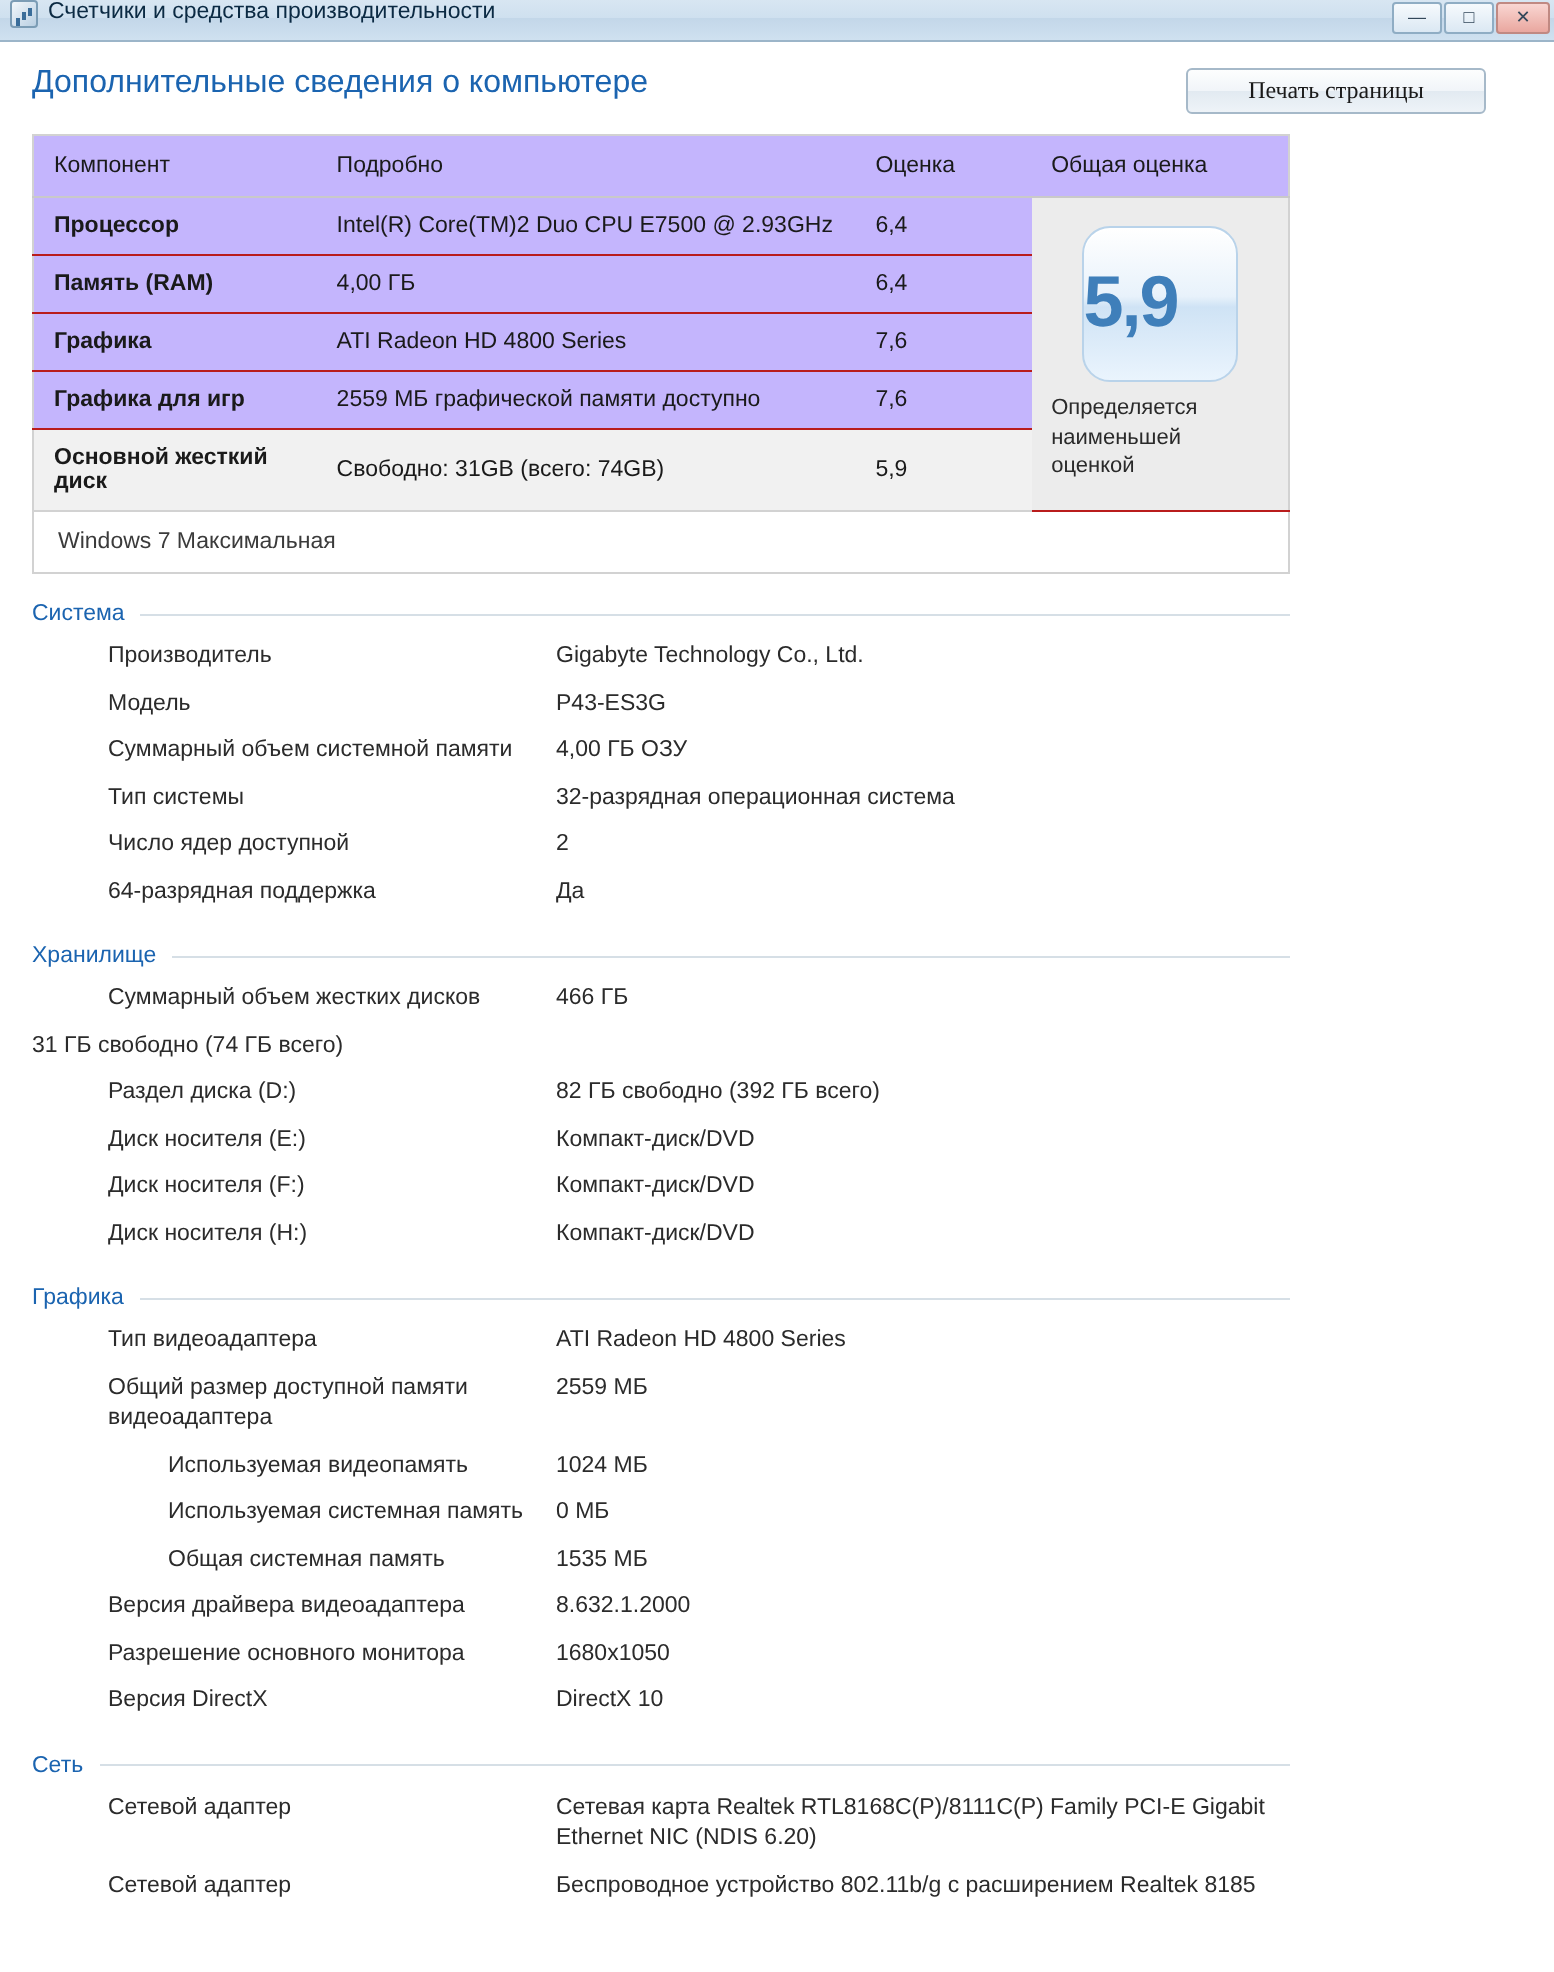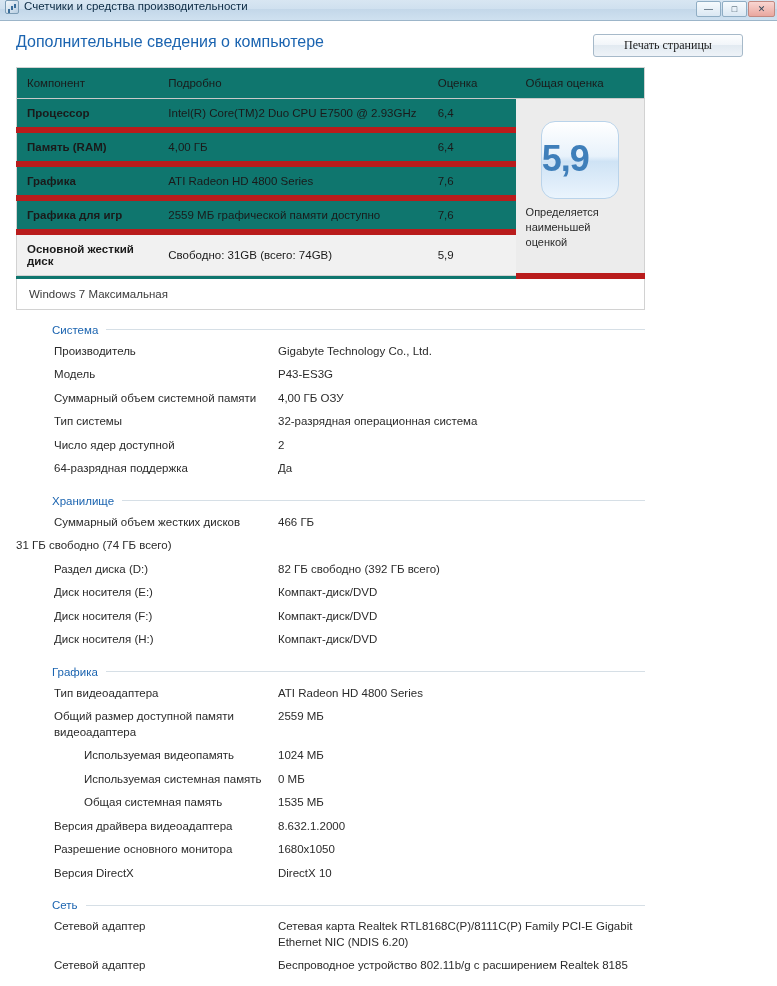--- a/index.html
+++ b/index.html
@@ -101,31 +101,31 @@
     margin-right: 18px;
     cursor: default;
     font-family: Liberation Serif, serif;
   }
 
   
   .score-table {
     width: 629px;
     border: 1px solid #d2d2d2;
     border-collapse: collapse;
-    background: #0f766e;
+    background: #c4b5fd;
     margin-top: 2px;
     padding-left: 14px;
   }
   .score-table th, .score-table td {
     text-align: left;
     vertical-align: middle;
     padding: 8px 10px;
     font-size: 11.5px;
     font-weight: normal;
-    border-bottom: 6px solid #b91c1c;
+    border-bottom: 1px solid #b91c1c;
   }
   .score-table thead th {
     border-bottom: 1px solid #c9c9c9;
     color: #1a1a1a;
     padding-top: 9px;
     padding-bottom: 9px;
   }
   .score-table td.comp {
     font-weight: bold;
     width: 142px;
@@ -180,21 +180,20 @@
   .section { margin-top: 14px; width: 629px; }
   .section-head {
     display: flex;
     align-items: center;
     gap: 8px;
   }
   .section-title {
     color: #1b64b0;
     font-size: 11.5px;
     white-space: nowrap;
-    margin-left: 36px;
   }
   .section-rule {
     flex: 1;
     height: 1px;
     background: #d6dfe6;
   }
   .rows { margin-top: 4px; }
   .row {
     display: flex;
     align-items: flex-start;

